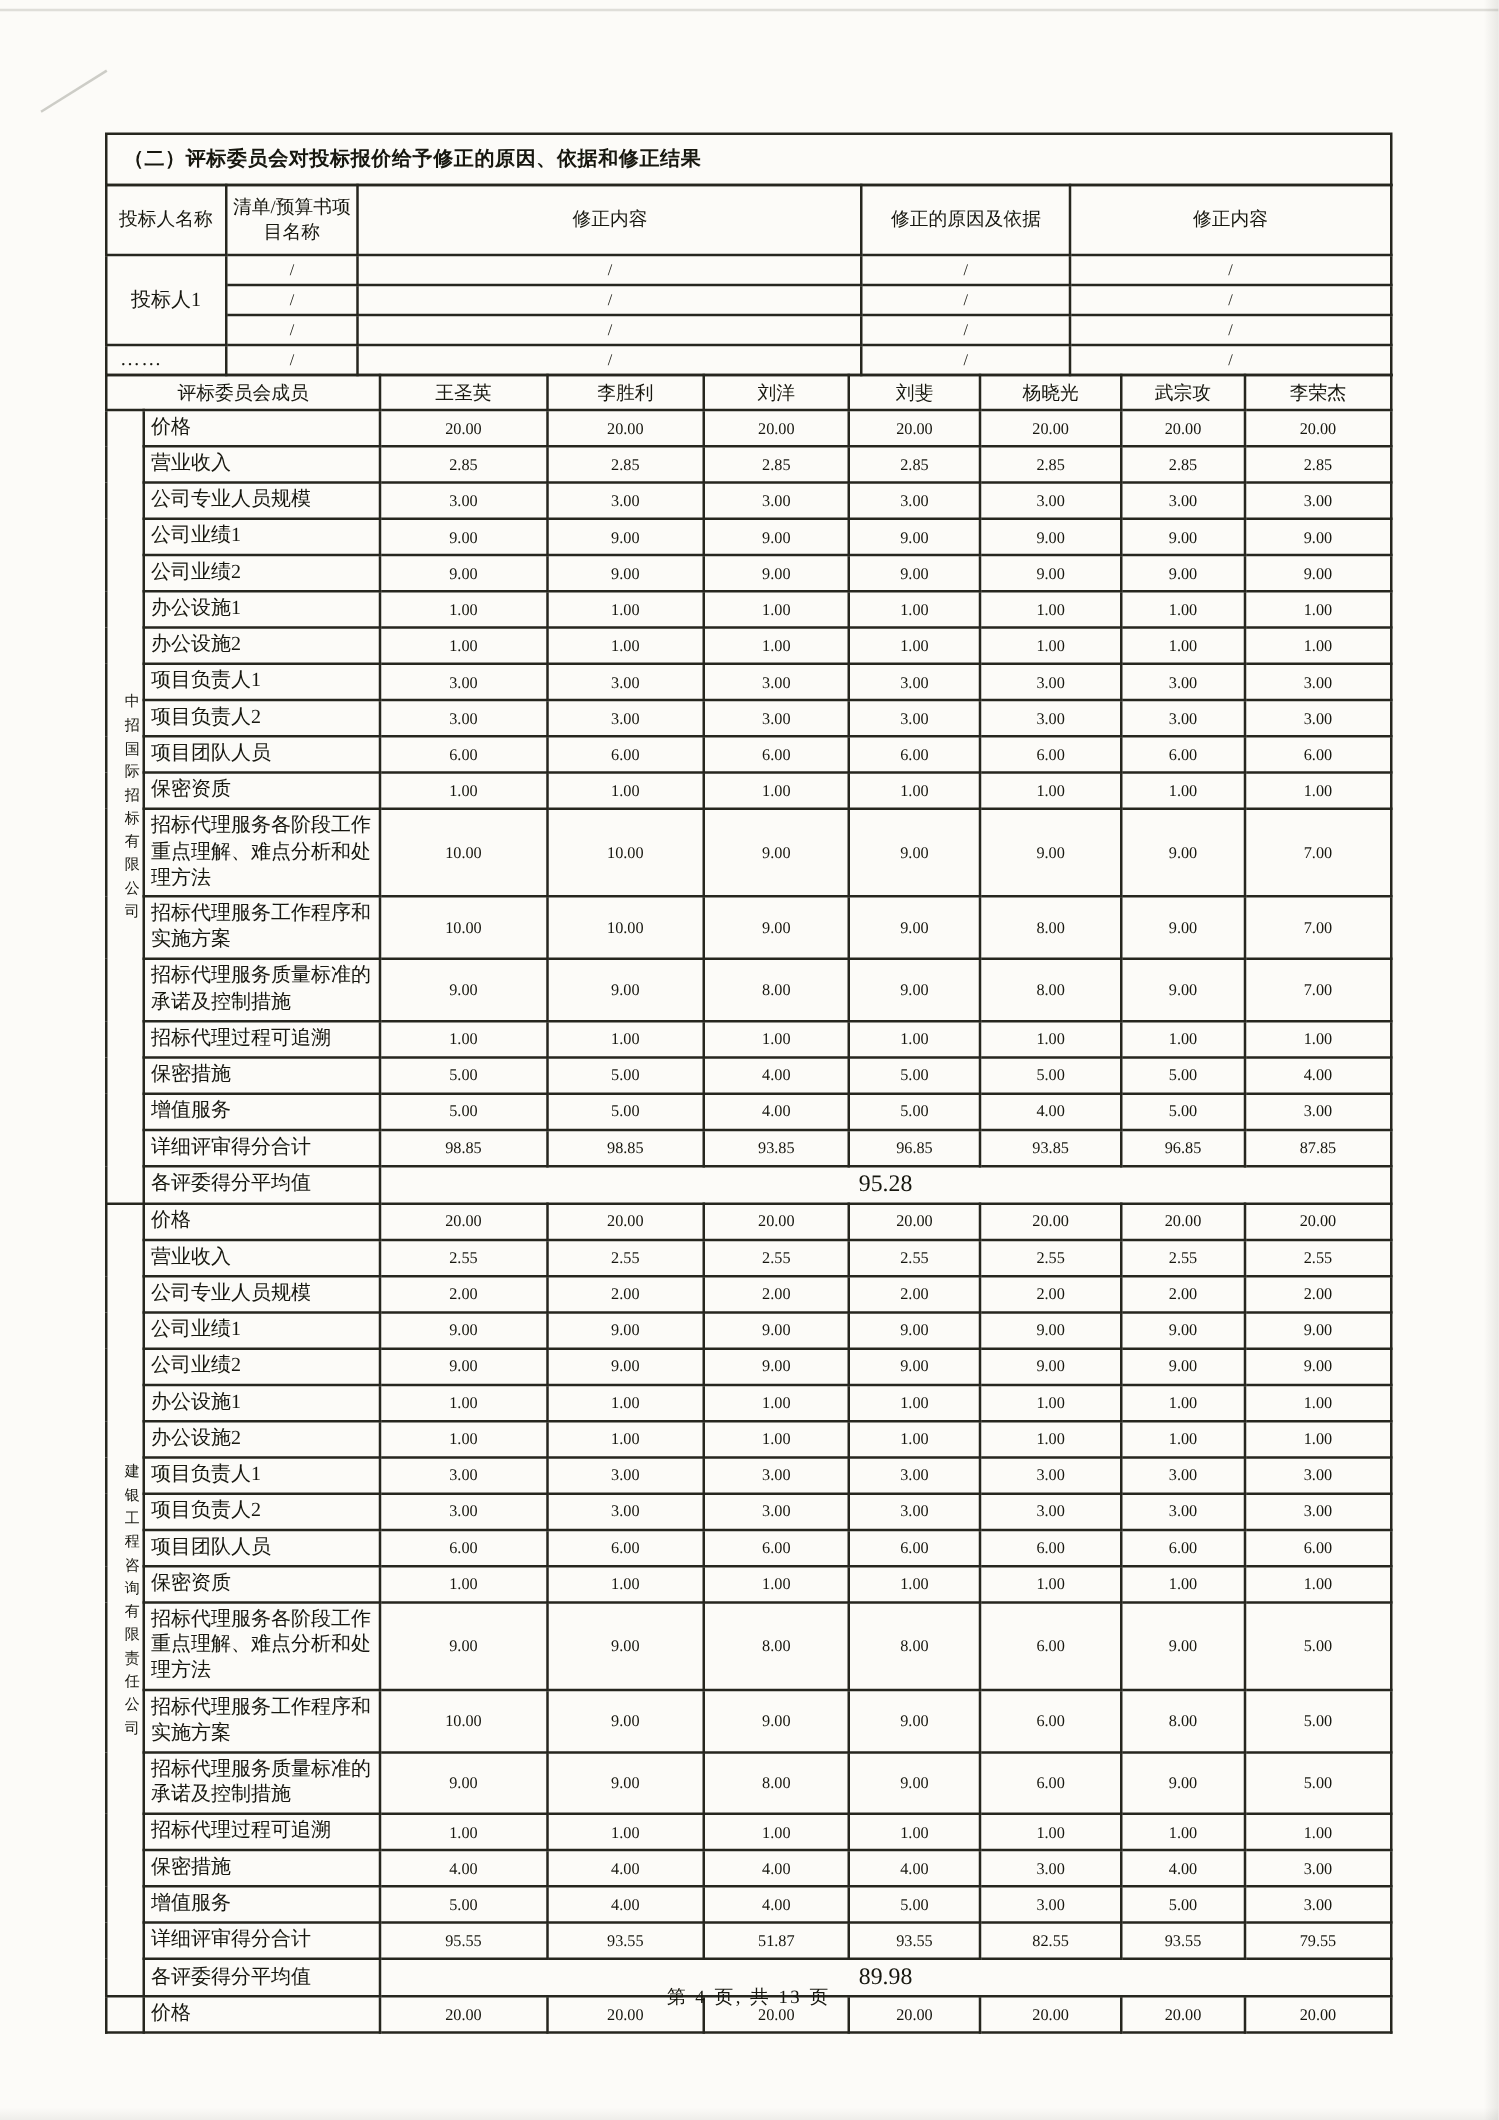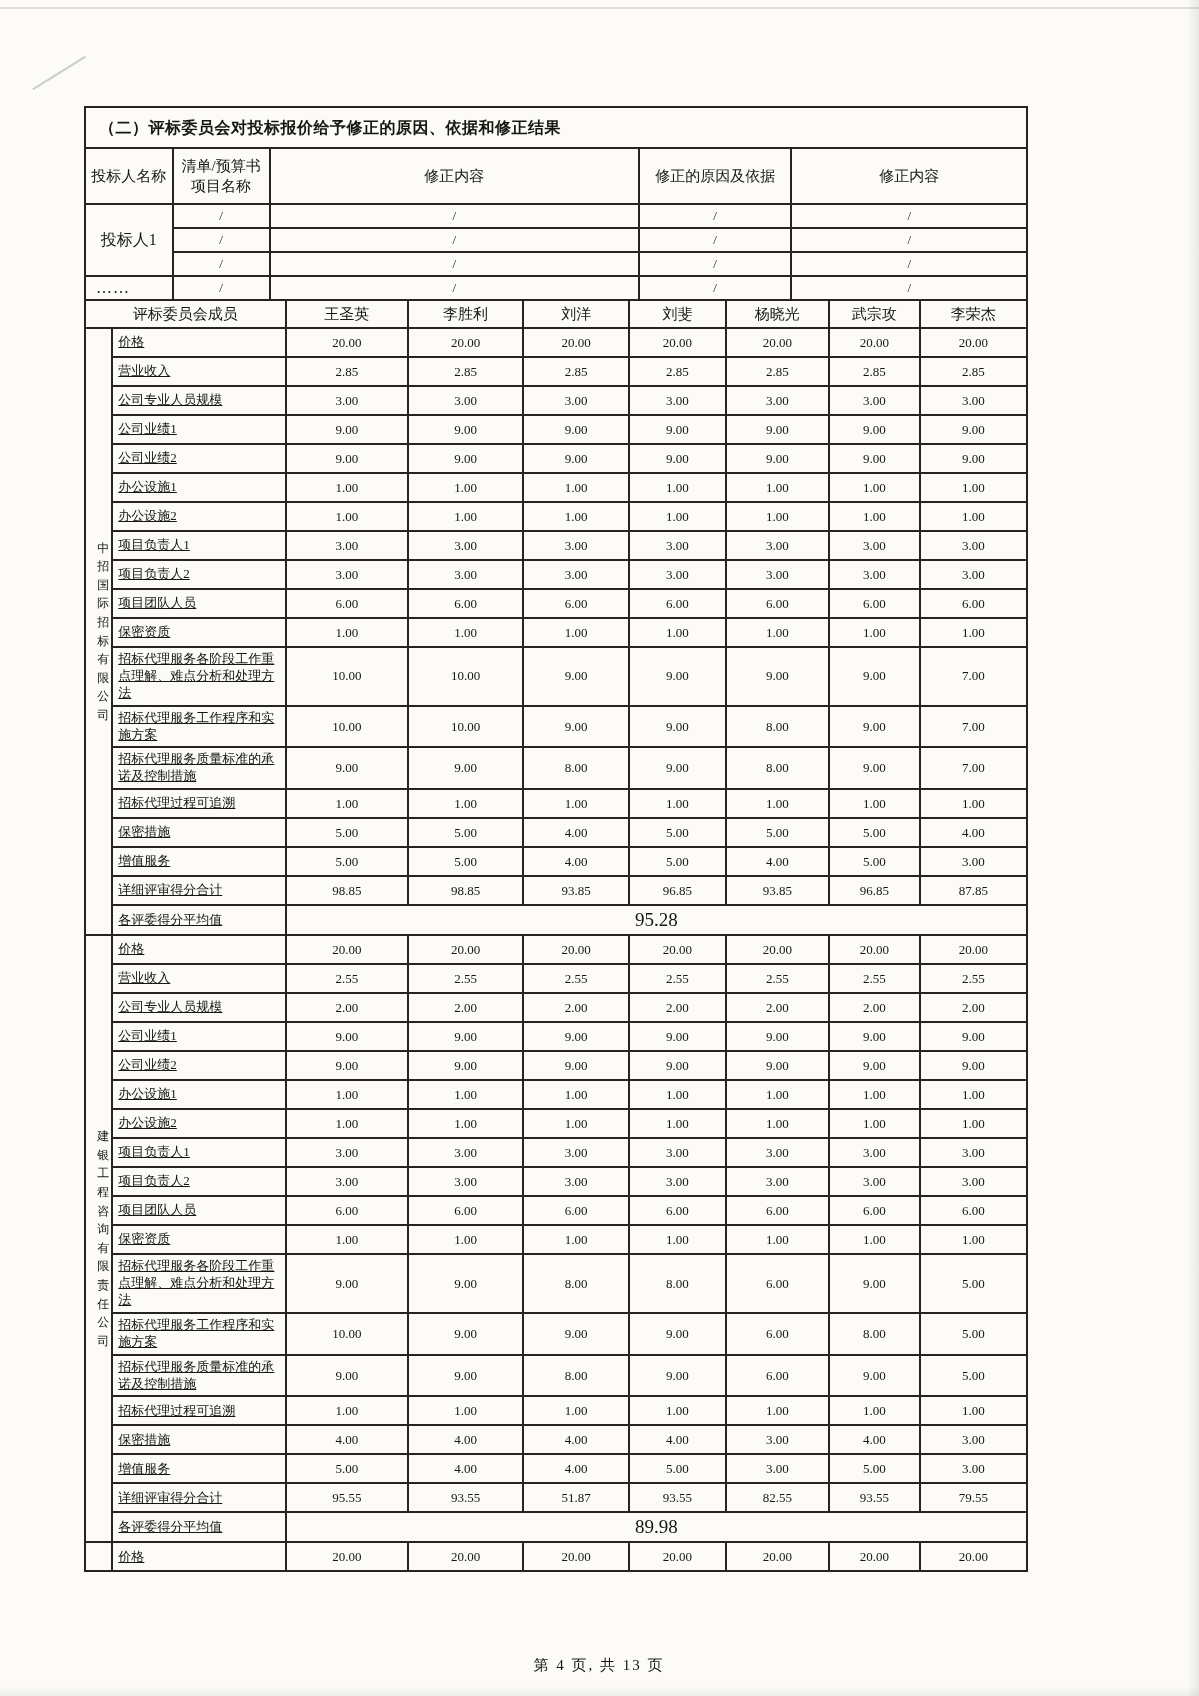--- a/index.html
+++ b/index.html
@@ -11,21 +11,21 @@
     overflow:hidden;
     font-family:"Liberation Serif","DejaVu Serif",serif;
     color:#17170f;
   }
   
   .edge-top{position:absolute;top:7px;left:0;width:100%;height:2px;background:#c6c6c0;opacity:.55;}
   .edge-right{position:absolute;top:0;right:0;width:12px;height:100%;background:linear-gradient(to right,rgba(0,0,0,0),rgba(60,60,50,.10));}
   .edge-bottom{position:absolute;bottom:0;left:0;width:100%;height:10px;background:linear-gradient(to bottom,rgba(0,0,0,0),rgba(60,60,50,.07));}
   .scratch{position:absolute;top:72px;left:28px;width:62px;height:1.5px;background:#b9b9b2;transform:rotate(-32deg);opacity:.7;}
 
-  .doc{position:absolute;left:84px;top:106px;width:944px;}
+  .doc{position:absolute;left:84px;top:106px;width:1030px;}
 
   .sec-title{
     border:2px solid #26261f;
     font-weight:700;
     font-size:16px;
     line-height:1.25;
     padding:10px 13px 9px 13px;
     letter-spacing:.5px;
   }
   .sec-title.s3{padding:7px 13px 6px 13px;margin-top:-2px;}
@@ -52,32 +52,32 @@
   
   .stab th{
     font-weight:400;font-size:15px;height:24px;
     text-align:center;vertical-align:middle;padding:1px 2px;
   }
   .stab td.company{
     font-size:12px;text-align:right;vertical-align:middle;
     padding:2px 1px;line-height:1.55;word-break:break-all;letter-spacing:1px;
   }
   .stab td.crit{
-    font-size:13px;text-align:left;vertical-align:middle;
-    padding:3px 5px;line-height:1.3;text-decoration:underline;
+    font-size:16px;text-align:left;vertical-align:middle;
+    padding:3px 5px;line-height:1.3;
   }
   .stab td.score{
     font-size:13px;text-align:center;vertical-align:middle;height:25px;padding:1px 2px;
   }
   .stab td.avgv{
     font-size:19px;text-align:center;vertical-align:middle;height:26px;
   }
 
   .footer{
-    position:absolute;left:84px;top:1656px;width:1030px;
+    position:absolute;left:84px;top:1588px;width:1030px;
     text-align:center;font-size:15px;letter-spacing:2px;
   }
 </style>
 </head>
 <body>
 
 <div class="page">
   <div class="edge-top"></div>
   <div class="edge-right"></div>
   <div class="edge-bottom"></div>

